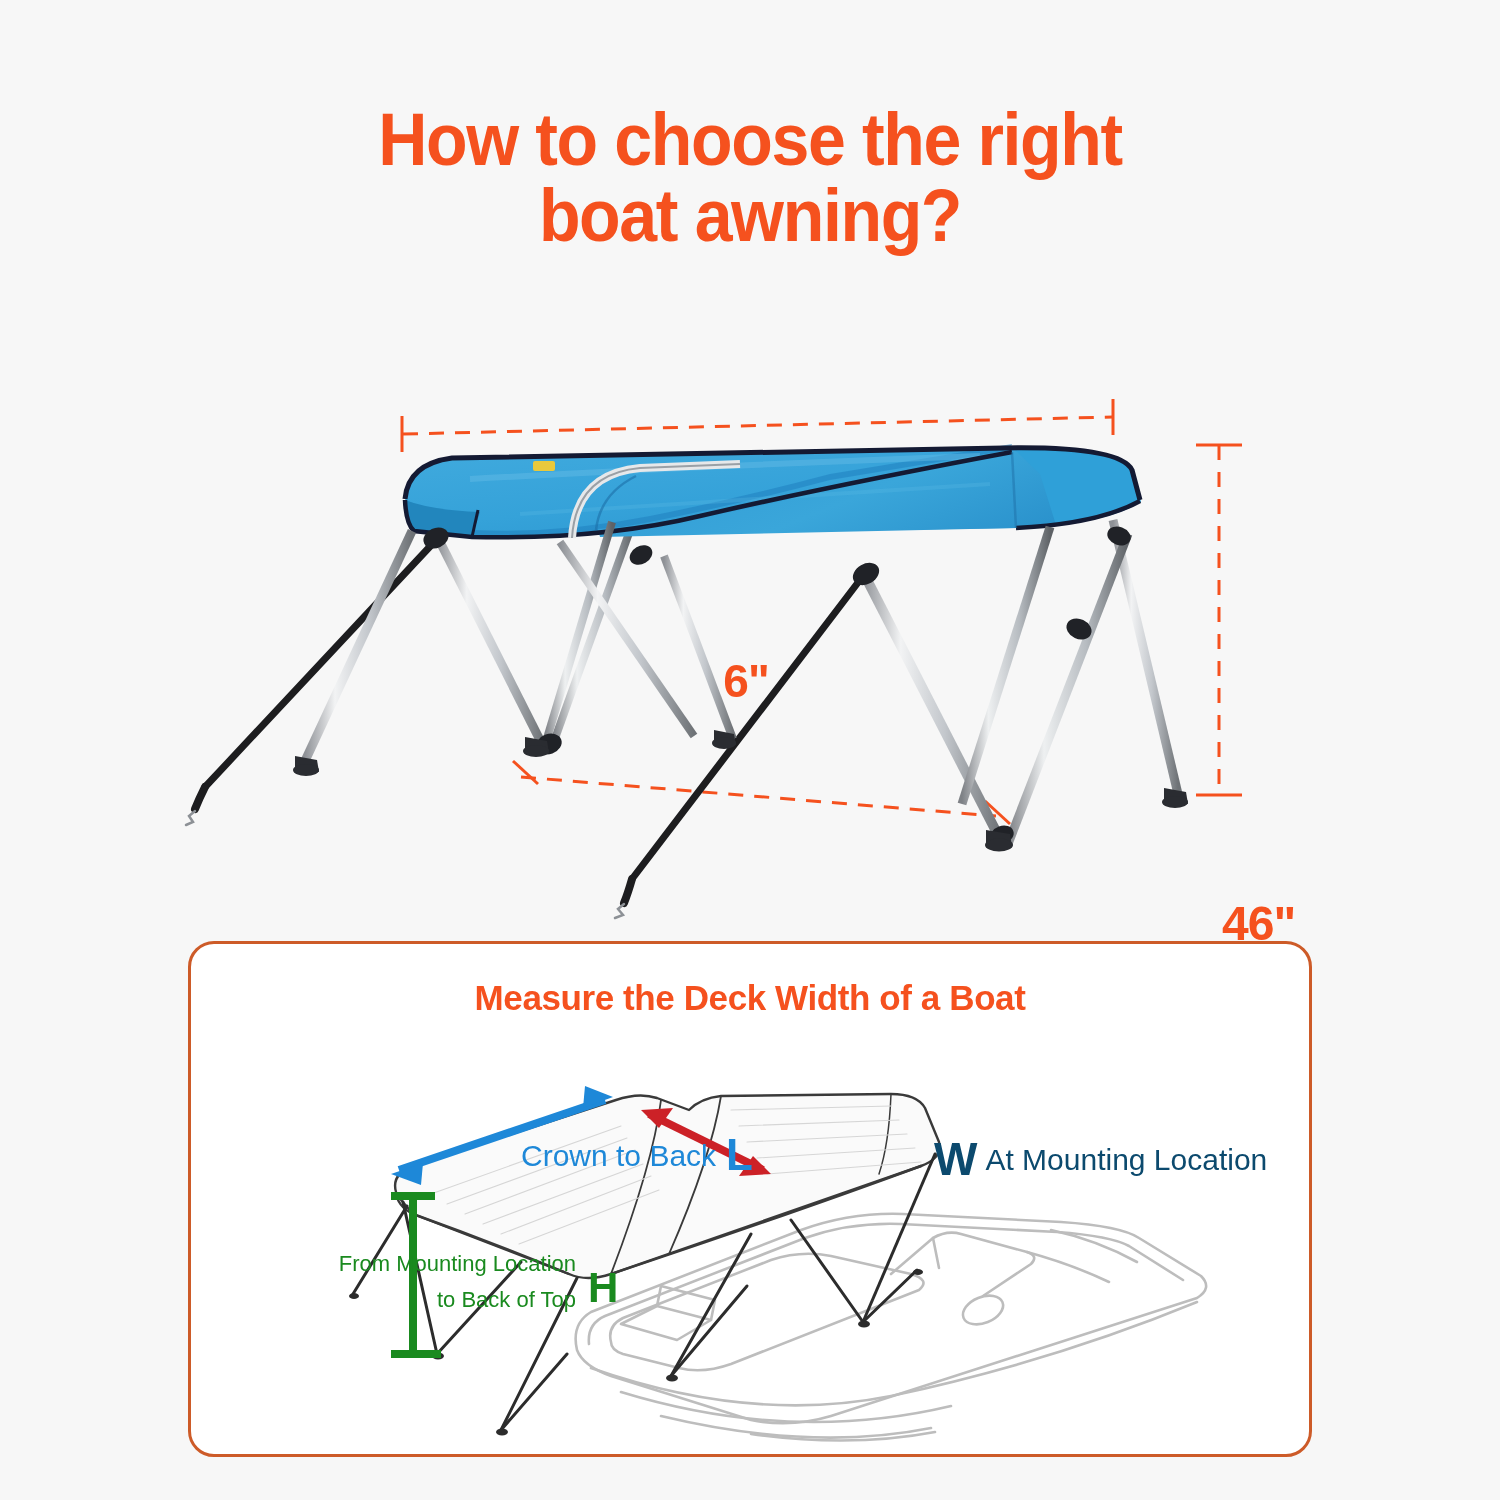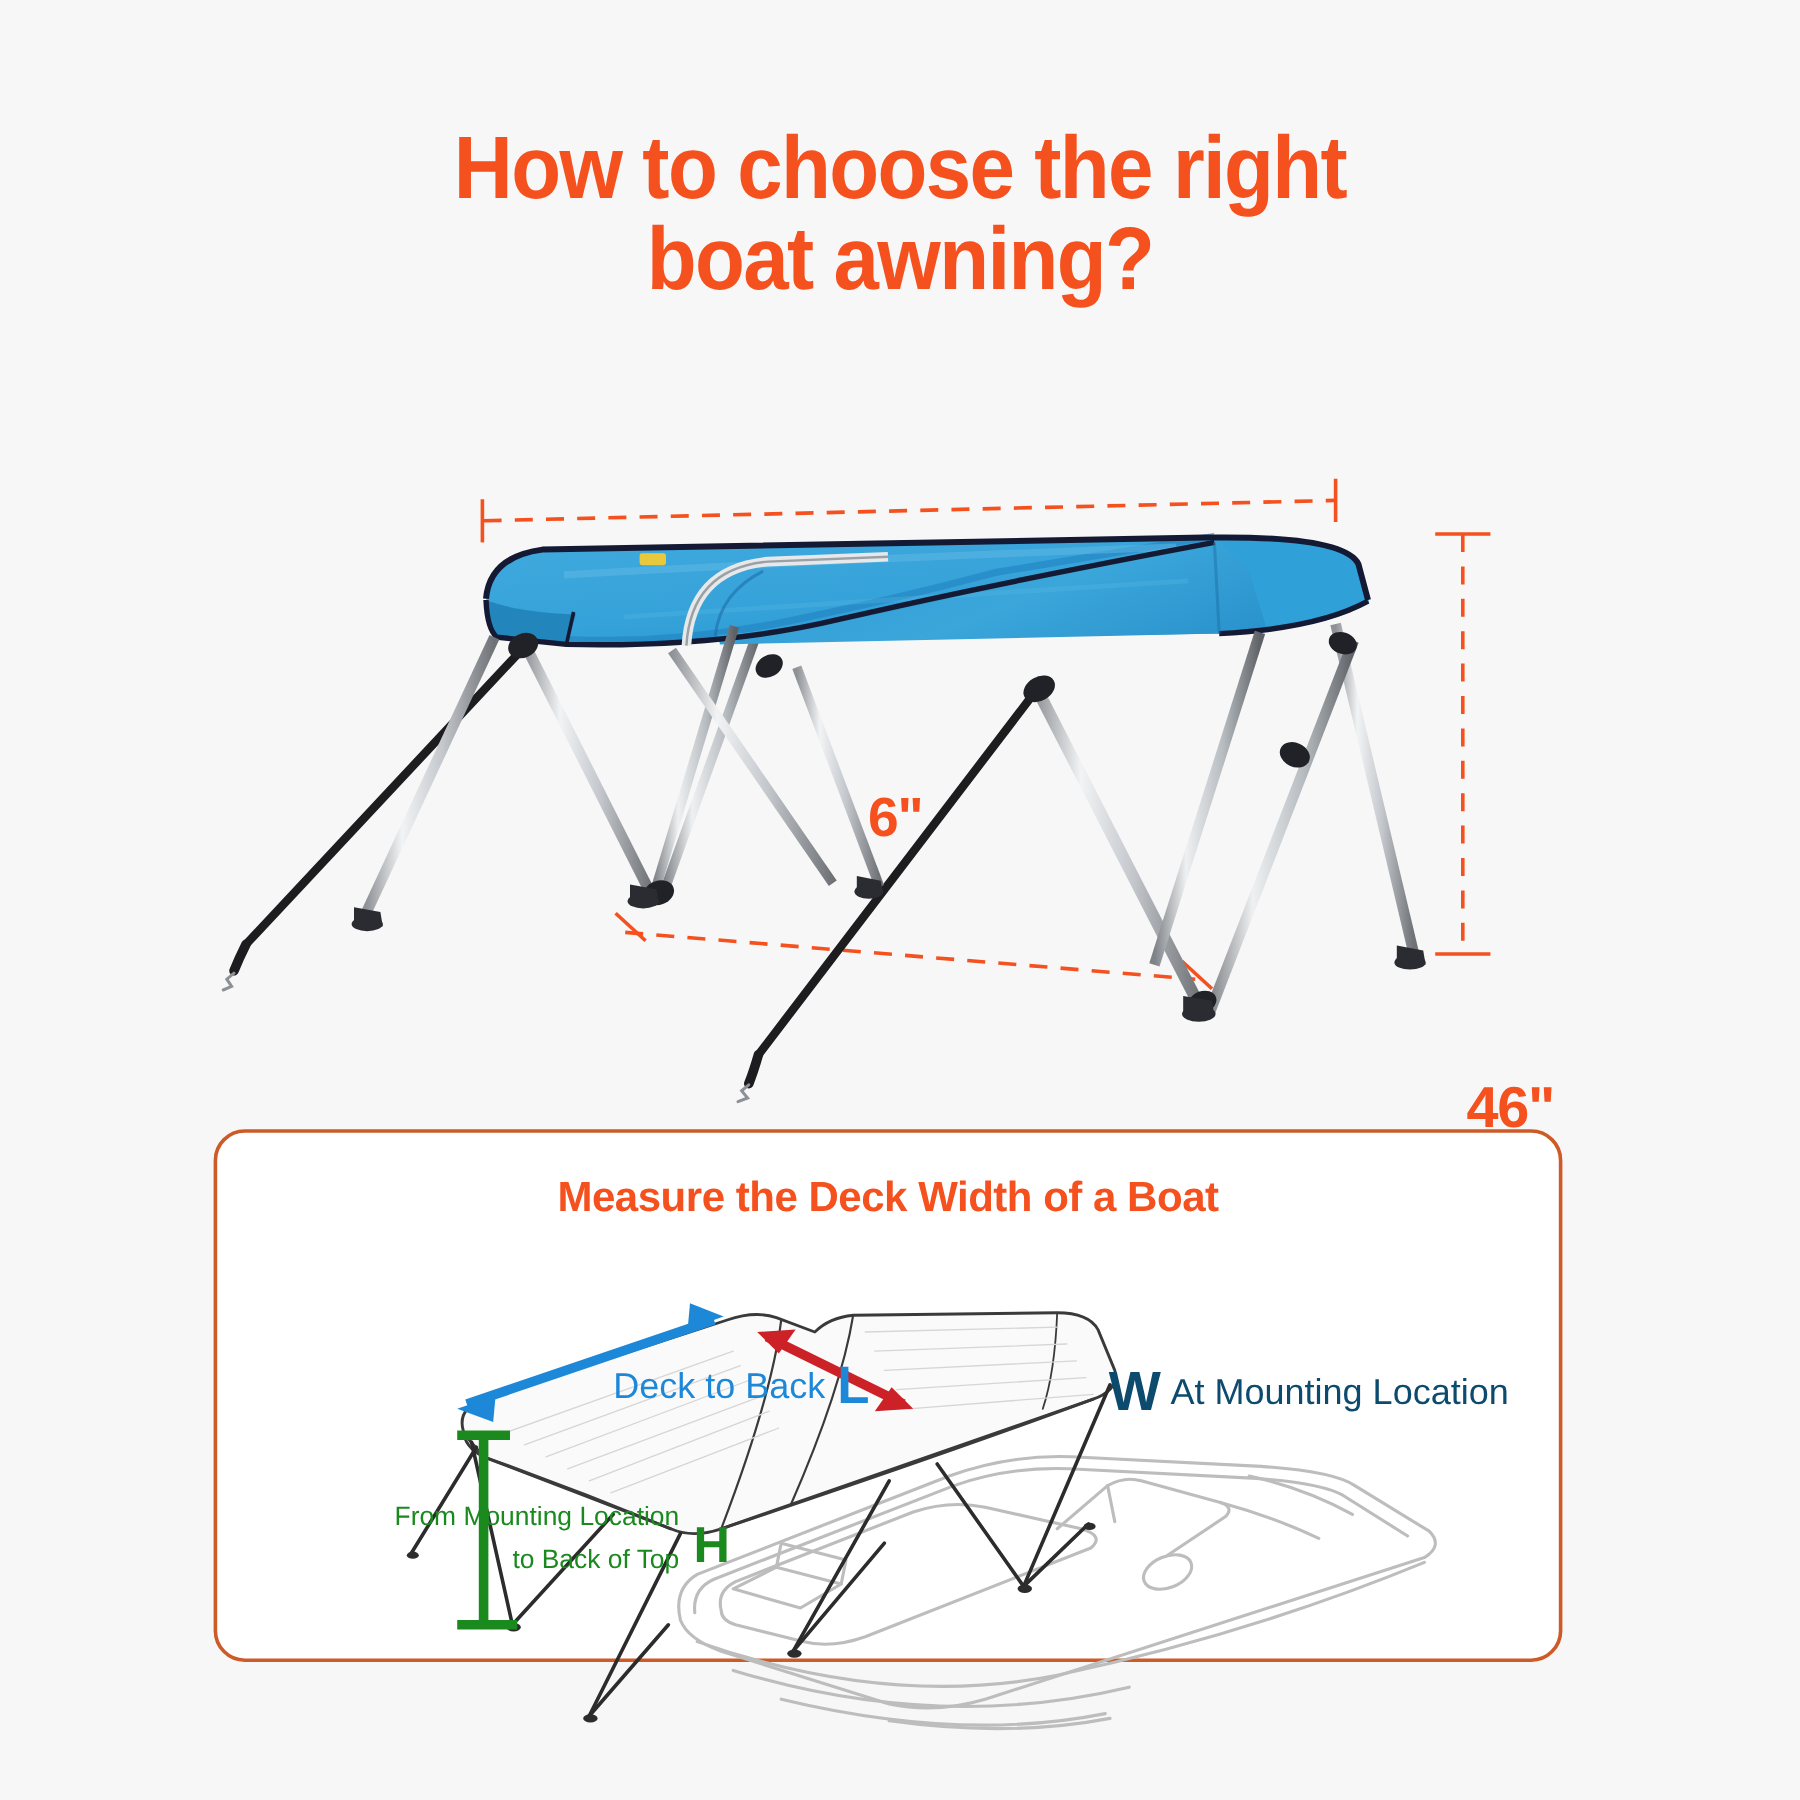--- a/index.html
+++ b/index.html
@@ -40,21 +40,21 @@
     white-space:nowrap;
   }
   .dim-6{left:0;top:330px;width:1500px;text-align:center;font-size:46px;
          transform:translateX(-4px);}
   .dim-46{left:1222px;top:572px;font-size:48px;}
   .dim-7984{left:745px;top:726px;font-size:46px;transform:rotate(4.2deg);
             transform-origin:left center;}
 
   
   .panel{
-    position:absolute;left:178px;top:917px;width:1124px;height:444px;
+    position:absolute;left:188px;top:917px;width:1124px;height:516px;
     background:#ffffff;
     border:3px solid #cd5b28;
     border-radius:26px;
     box-sizing:border-box;
   }
   .panel-title{
     position:absolute;left:0;top:34px;width:1118px;text-align:center;
     color:#f5511e;font-weight:bold;font-size:35px;letter-spacing:-.4px;
     font-family:"Liberation Sans Narrow","Liberation Sans",sans-serif;
   }
@@ -330,21 +330,21 @@
         </g>
 
         <g stroke="#1a8a1f" stroke-width="8" fill="none" stroke-linecap="butt">
           <line x1="222" y1="172" x2="222" y2="330"></line>
           <line x1="200" y1="172" x2="244" y2="172"></line>
           <line x1="200" y1="330" x2="250" y2="330"></line>
         </g>
       </svg>
 
       <div class="lbl lbl-ftb">
-        <span>Deck to Back</span><span class="big">L</span>
+        <span>Crown to Back</span><span class="big">L</span>
       </div>
 
       <div class="lbl lbl-w">
         <span class="big">W</span><span>At Mounting Location</span>
       </div>
 
       <div class="lbl lbl-h">
         <span>From Mounting Location</span><br>
         <span>to Back of Top</span>
       </div>

